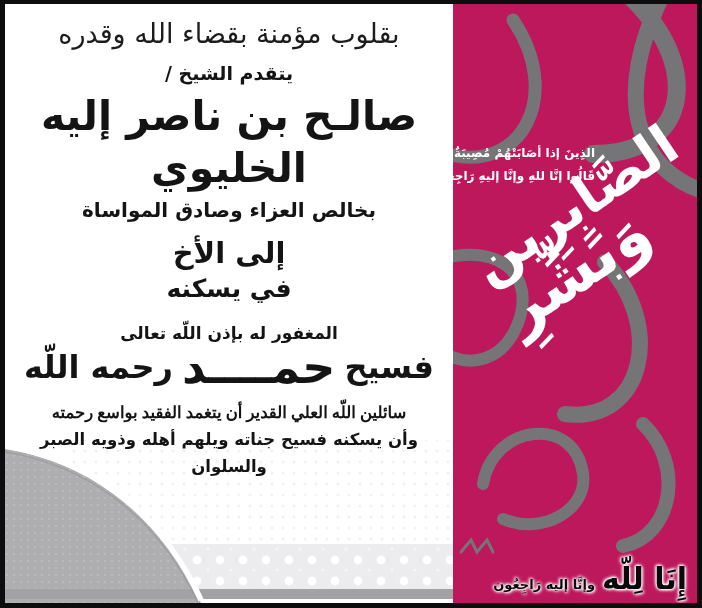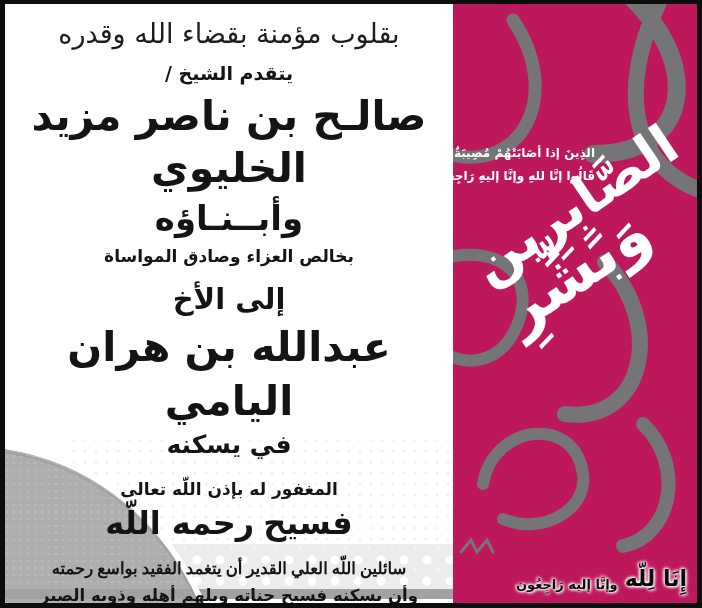--- a/index.html
+++ b/index.html
@@ -18,21 +18,21 @@
   }
   .left-decor { position:absolute; left:0; bottom:0; width:448px; height:177px; }
   .left-content {
     position:relative; z-index:1; width:100%; height:100%;
     direction:rtl; text-align:center; color:#141414; padding-top:12px;
   }
   .opening   { font-size:27px; line-height:36px; font-weight:normal; color:#1c1c1c; letter-spacing:1px; }
   .intro     { font-size:19px; line-height:26px; font-weight:bold; margin-top:8px;text-align:center; }
   .name-xl   { font-size:41px; line-height:52px; font-weight:bold; margin-top:4px; letter-spacing:0; }
   .sons      { font-size:34px; line-height:44px; font-weight:bold; margin-top:2px; }
-  .small-b   { font-size:17px; line-height:24px; font-weight:bold; margin-top:4px; }
+  .small-b   { font-size:20px; line-height:24px; font-weight:bold; margin-top:4px; }
   .to-label  { font-size:29px; line-height:38px; font-weight:bold; margin-top:12px; }
   .name-xl2  { font-size:41px; line-height:54px; font-weight:bold; margin-top:2px; }
   .occasion  { font-size:25px; line-height:34px; font-weight:bold; }
   .small-b2  { font-size:17px; line-height:22px; font-weight:bold; margin-top:16px; }
   .hamad-row { height:46px; display:flex; direction:rtl; justify-content:center; align-items:center; gap:9px; }
   .hamad-side{ font-size:32px; font-weight:bold; }
   .hamad-big { font-size:46px; font-weight:bold; line-height:46px; }
   .dua       { font-size:16.5px; font-weight:bold; }
   .dua1      { margin-top:10px; line-height:26px;font-family:Liberation Serif, serif; }
   .dua2      { line-height:27px; }
@@ -54,21 +54,21 @@
     color:#ffffff; text-align:center; direction:rtl;
   }
   .callig-top    { font-size:54px; font-weight:bold; line-height:56px; }
   .callig-bottom { font-size:62px; font-weight:bold; line-height:62px; margin-top:-4px; transform:translateX(-36px); }
   .bottom-phrase {
     position:absolute; right:10px; bottom:8px;
     direction:rtl; display:flex; align-items:flex-end; gap:7px;
     color:#0a0a0a; white-space:nowrap;
     text-shadow:0 0 2px #fff, 0 0 4px #fff, 1px 1px 3px #fff, -1px -1px 3px #fff;
   }
-  .bp-large { font-size:22px; font-weight:bold; line-height:32px; }
+  .bp-large { font-size:30px; font-weight:bold; line-height:32px; }
   .bp-small { font-size:13px; font-weight:bold; line-height:20px; }
 </style>
 </head>
 <body>
 
 <div class="frame">
 
   <div class="left-panel">
 
     <svg class="left-decor" width="448" height="177" viewBox="0 0 448 177">
@@ -90,29 +90,28 @@
       <path d="M0,23 C75,35 152,80 196,177 L0,177 Z" fill="#aeaeb0"></path>
       <path d="M0,23 C75,35 152,80 196,177 L0,177 Z" fill="url(#latticeGray)"></path>
       <rect x="0" y="163" width="448" height="10" fill="#a2a2a4"></rect>
       <path d="M0,26 C75,38 150,84 193,177" fill="none" stroke="#98989a" stroke-width="1.5" opacity="0.7"></path>
       <path d="M0,20 C75,32 152,78 196,174" fill="none" stroke="#ffffff" stroke-width="5.5"></path>
     </svg>
 
     <div class="left-content">
       <div class="opening">بقلوب مؤمنة بقضاء الله وقدره</div>
       <div class="intro">يتقدم الشيخ /</div>
-      <div class="name-xl">صالـح بن ناصر مزيد الخليوي</div>
-      <div class="sons">وأبــنـاؤه</div>
+      <div class="name-xl">صالـح بن ناصر إليه الخليوي</div>
       <div class="small-b">بخالص العزاء وصادق المواساة</div>
       <div class="to-label">إلى الأخ</div>
-      <div class="name-xl2">عبدالله بن هران اليامي</div>
       <div class="occasion">في يسكنه</div>
       <div class="small-b2">المغفور له بإذن اللّه تعالى</div>
       <div class="hamad-row">
         <span class="hamad-side">فسيح</span>
+        <span class="hamad-big">حمــــد</span>
         <span class="hamad-side">رحمه اللّه</span>
       </div>
       <div class="dua dua1">سائلين اللّه العلي القدير أن يتغمد الفقيد بواسع رحمته</div>
       <div class="dua dua2">وأن يسكنه فسيح جناته ويلهم أهله وذويه الصبر والسلوان</div>
 
     </div>
   </div>
 
   <div class="right-panel">
 

